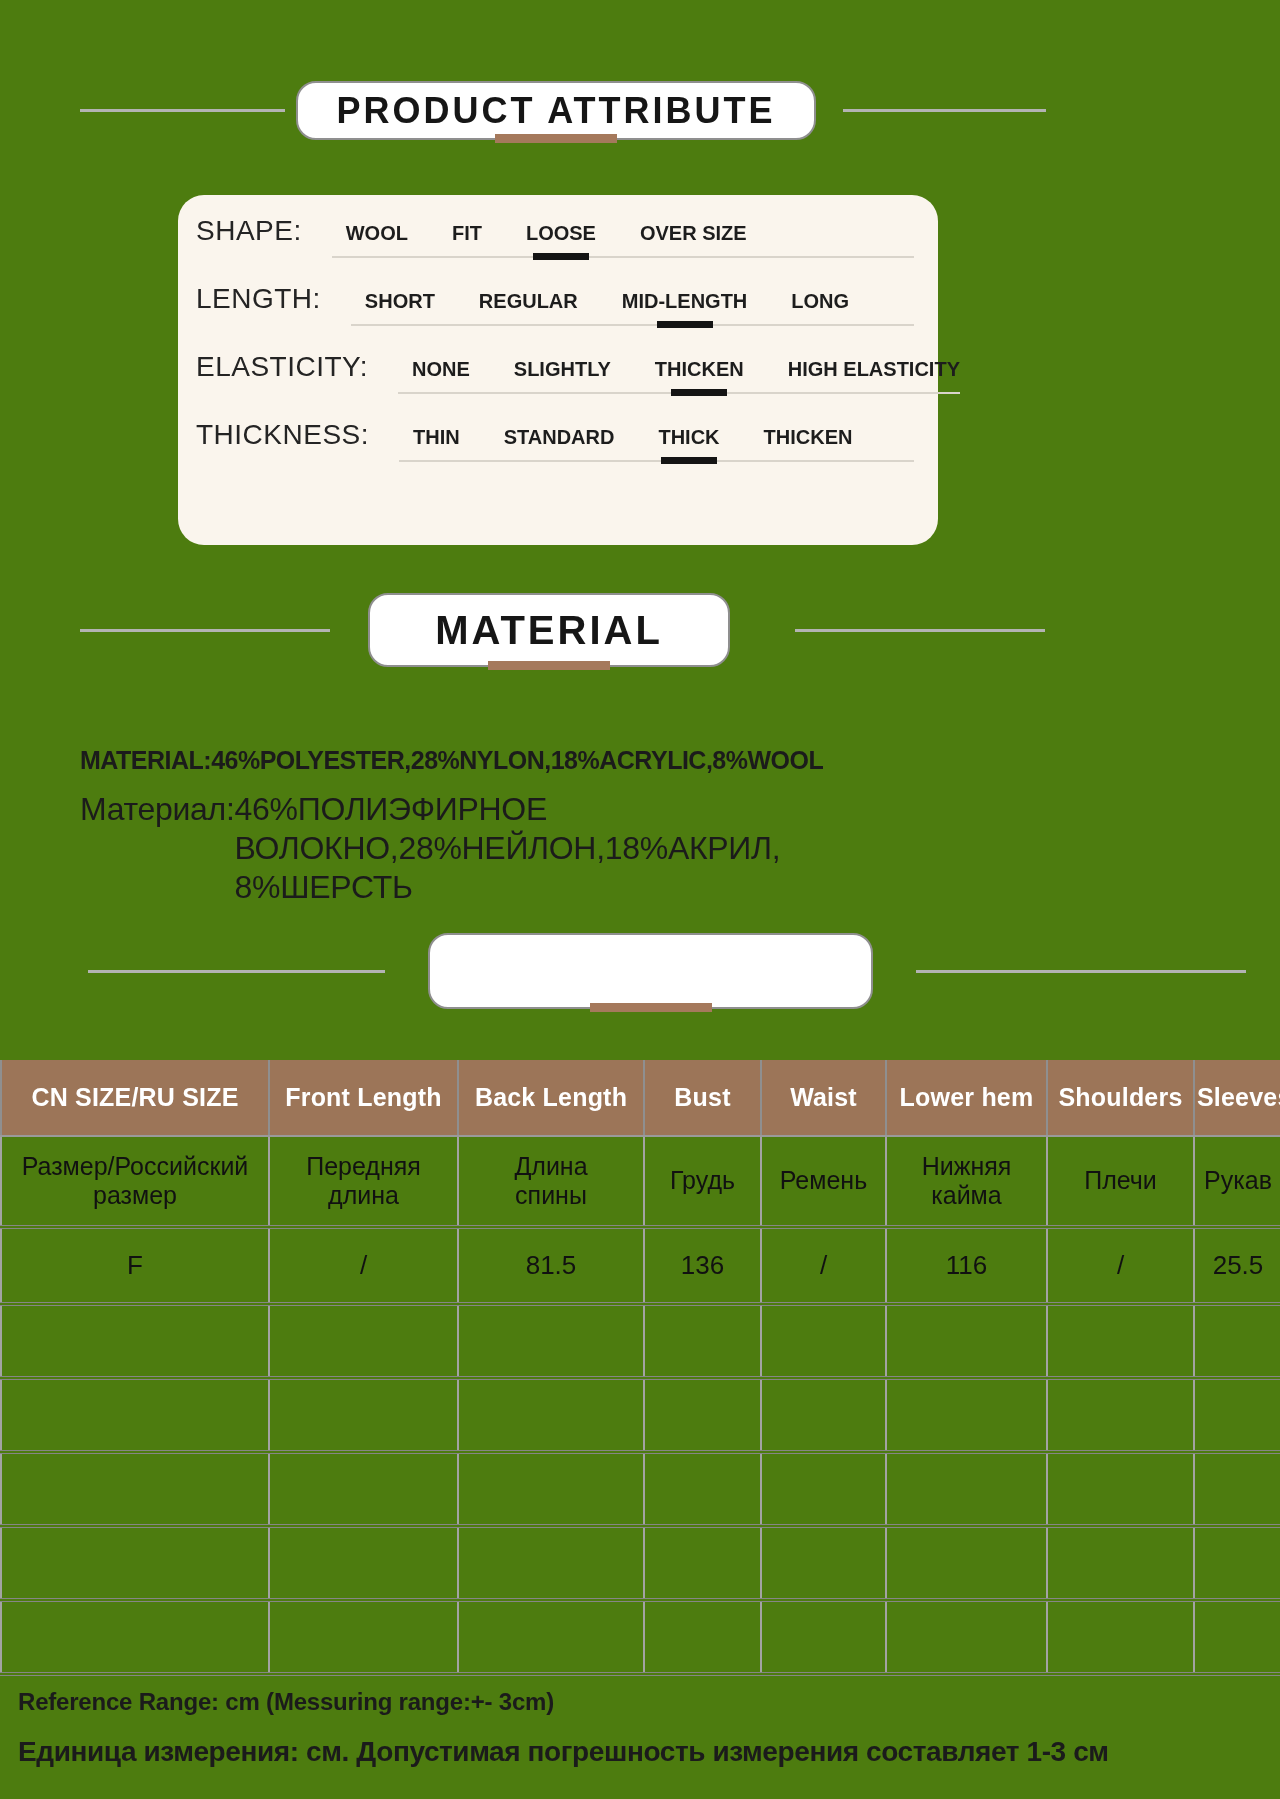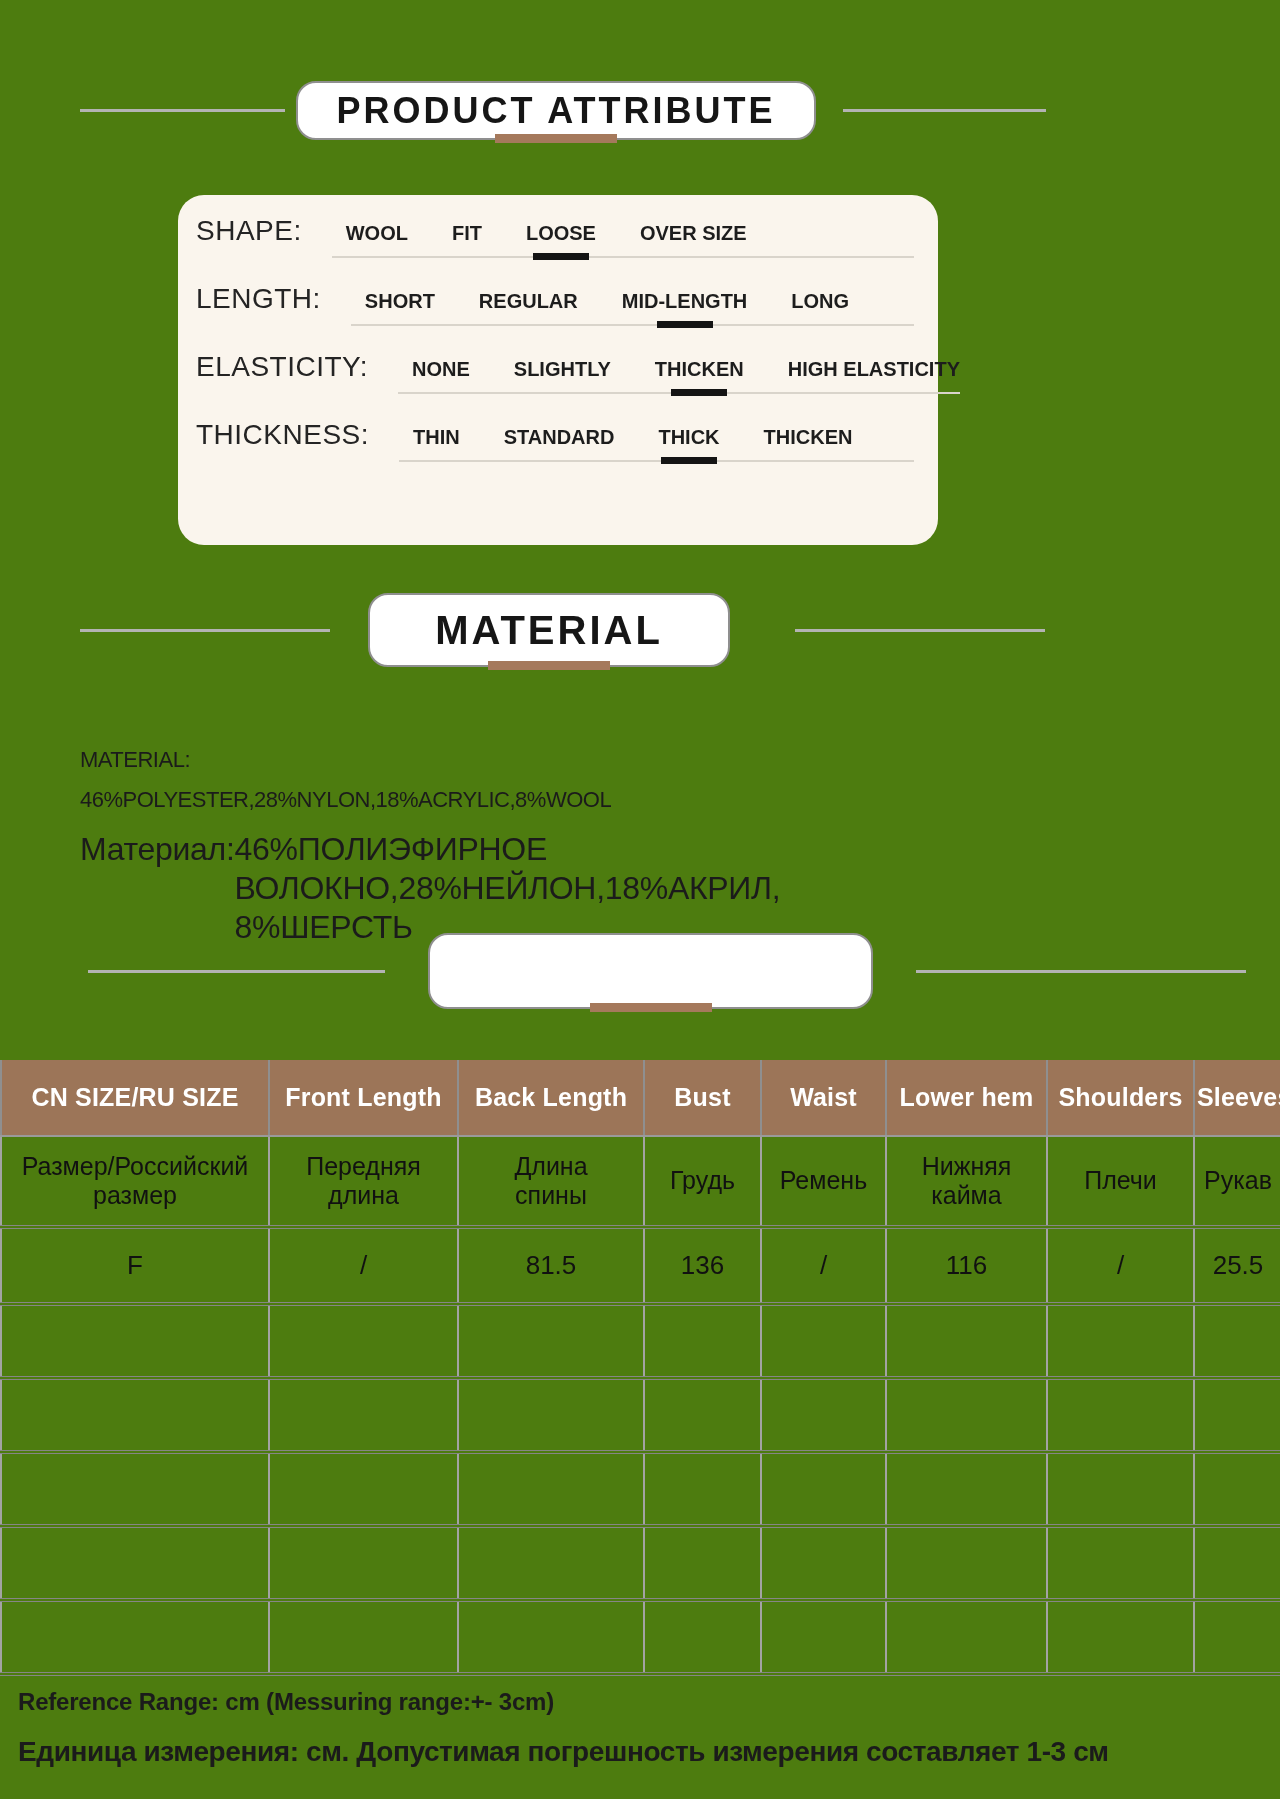--- a/index.html
+++ b/index.html
@@ -41,21 +41,21 @@
     border-bottom:2px solid #d9d4cb;padding-bottom:11px;padding-left:14px;
   }
   .opt{position:relative;font-size:20px;font-weight:700;color:#1d1d1d;white-space:nowrap;}
   .opt.selected::after{
     content:"";position:absolute;left:50%;transform:translateX(-50%);
     bottom:-15px;width:56px;height:7px;background:#141414;
   }
   
   #material-lines{position:absolute;left:80px;top:740px;width:1080px;}
   .mline{display:flex;align-items:flex-start;}
-  .mline.en{font-size:22px;font-weight:400;letter-spacing:-0.5px;line-height:40px;flex-direction:column;}
+  .mline.en{font-size:25px;font-weight:700;letter-spacing:-0.5px;line-height:40px;}
   .mline.ru{font-size:32px;font-weight:500;letter-spacing:-0.3px;line-height:39px;margin-top:10px;}
   .mlabel{white-space:nowrap;}
   .mvalue{white-space:pre-line;max-width:815px;}
   
   #size-table{
     position:absolute;left:0;top:1060px;width:1280px;
     border-collapse:collapse;table-layout:fixed;
   }
   #size-table td,#size-table th{
     border-left:2px solid #a3a3a3;border-bottom:4px double #868686;

